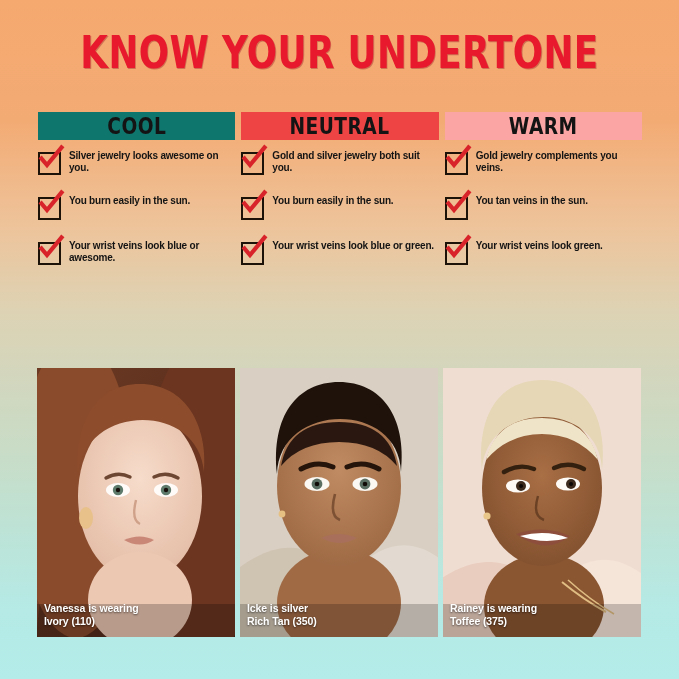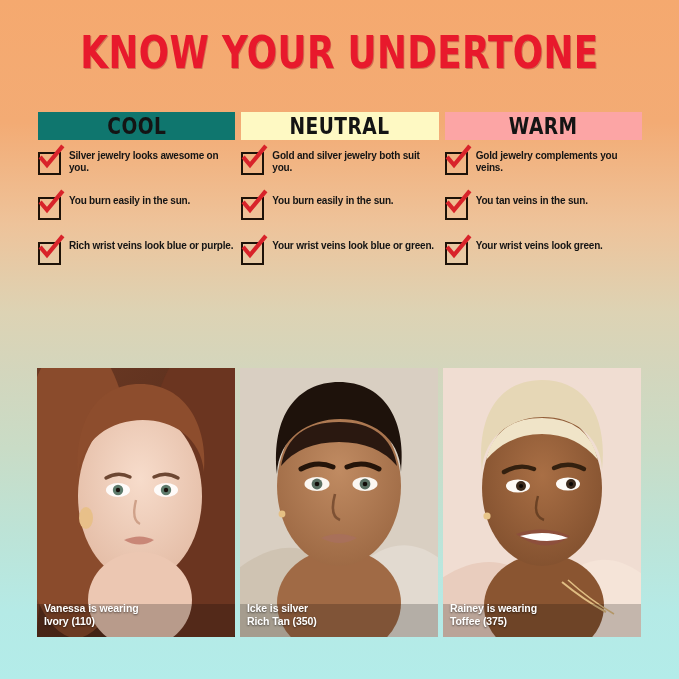--- a/index.html
+++ b/index.html
@@ -43,21 +43,21 @@
   .bar{
     flex:1 1 0;height:28px;
     display:flex;align-items:center;justify-content:center;
     font-family:"Liberation Sans Narrow","DejaVu Sans Condensed","Liberation Sans",sans-serif;
     font-weight:bold;font-size:23px;letter-spacing:0.5px;
     color:#141414;
     transform:none;
   }
   .bar span{transform:scaleX(0.9);display:inline-block;}
   .bar.cool{background:#0f766e;}
-  .bar.neutral{background:#fef9c3;}
+  .bar.neutral{background:#ef4444;}
   .bar.warm{background:#fca5a5;justify-content:center;}
 
   
   .cols{
     position:absolute;left:38px;top:150px;width:604px;
     display:flex;gap:6px;
   }
   .col{flex:1 1 0;}
   .item{display:flex;align-items:flex-start;margin-bottom:20px;}
   .item:last-child{margin-bottom:0;}
@@ -129,21 +129,21 @@
             </svg>
         </span>
         <span class="itxt">You burn easily in the sun.</span>
       </div>
       <div class="item">
         <span class="cbx">
           <svg viewBox="0 0 26 26">
               <path d="M3.5 13.5 L9 20 L23.5 2.5" fill="none" stroke="#d8232a" stroke-width="4.2" stroke-linecap="square"></path>
             </svg>
         </span>
-        <span class="itxt">Rich wrist veins look blue or purple.</span>
+        <span class="itxt">Your wrist veins look blue or awesome.</span>
       </div>
     </div>
 
     <div class="col">
       <div class="item">
         <span class="cbx">
           <svg viewBox="0 0 26 26">
               <path d="M3.5 13.5 L9 20 L23.5 2.5" fill="none" stroke="#d8232a" stroke-width="4.2" stroke-linecap="square"></path>
             </svg>
         </span>

